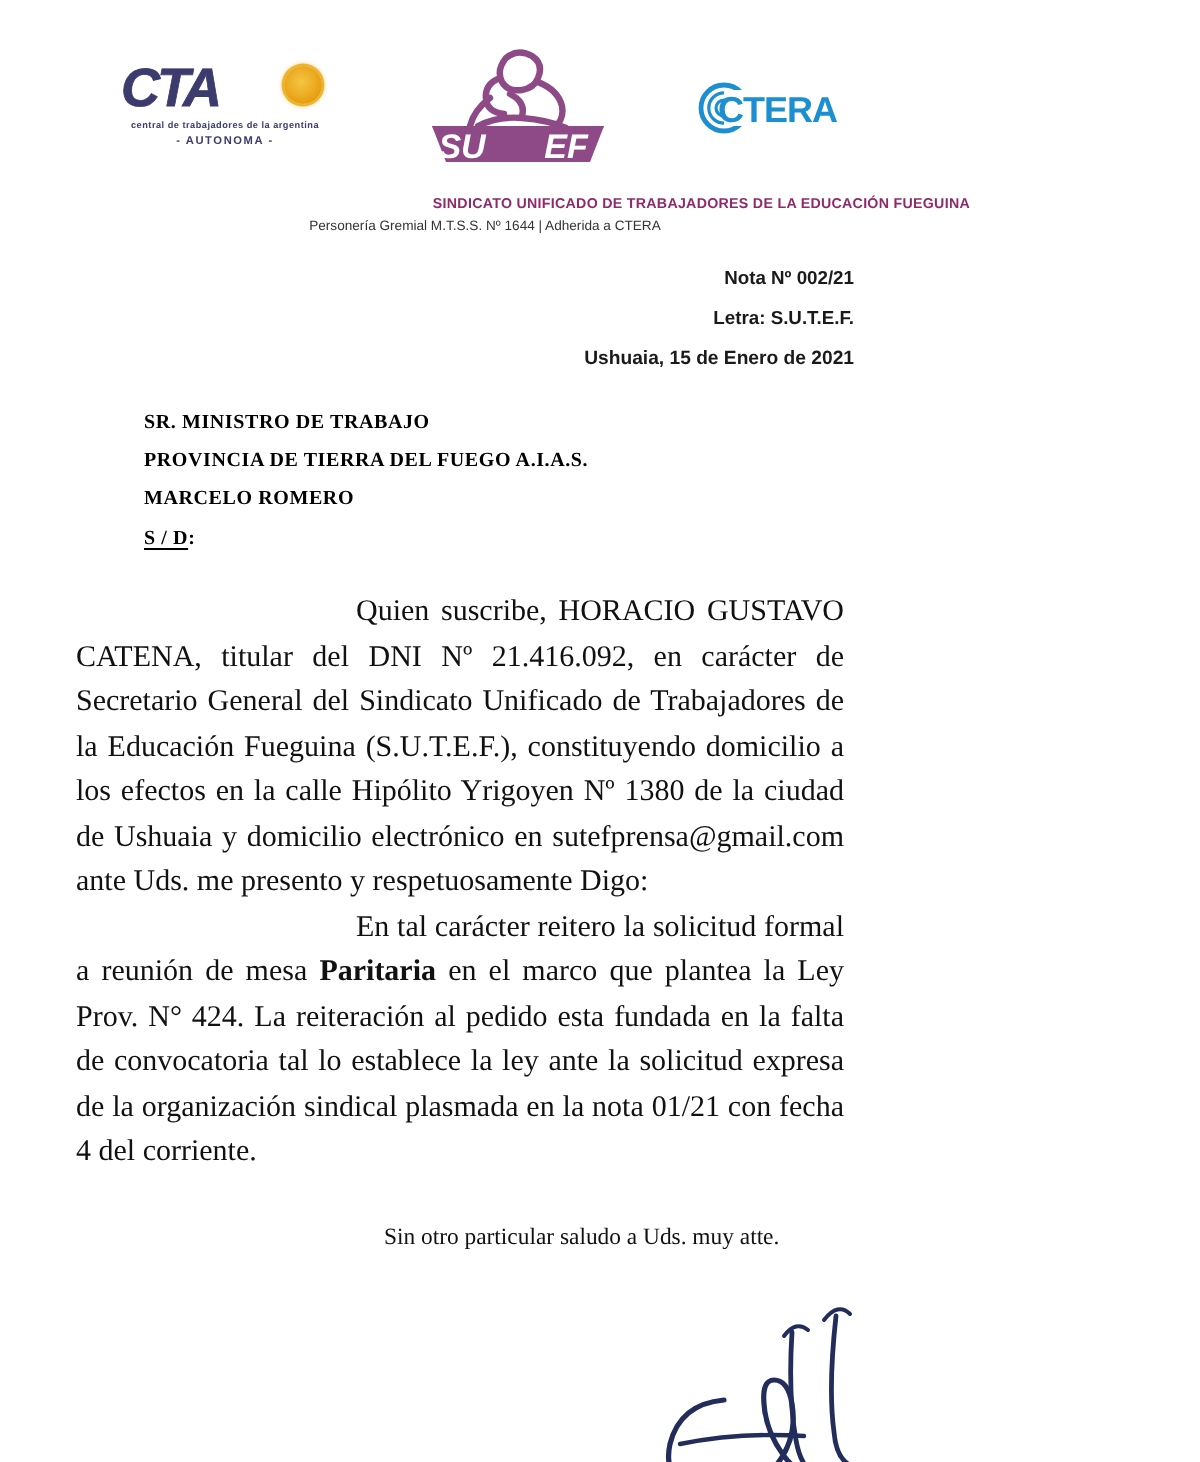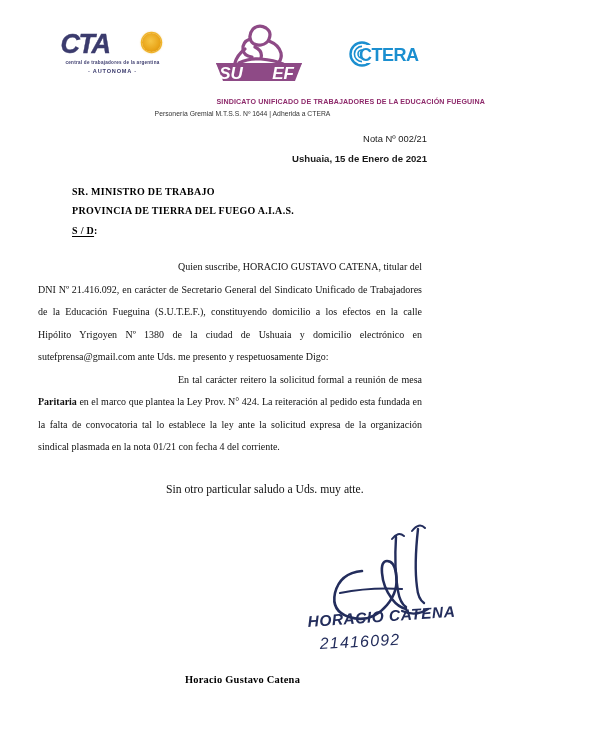--- a/index.html
+++ b/index.html
@@ -163,21 +163,21 @@
 
   
   .ref-block {
     margin-top: 14px;
     padding-right: 58px;
     text-align: right;
     font-family: "Liberation Sans", sans-serif;
   }
   .ref-line {
     font-size: 9.4px;
-    font-weight: normal;
+    font-weight: bold;
     line-height: 1;
     margin-bottom: 11px;
     color: #1a1a1a;
   }
   .ref-line.date {
     font-weight: bold;
     font-size: 9.6px;
   }
 
   
@@ -198,41 +198,41 @@
   .addressee .sd u {
     text-underline-offset: 2px;
   }
 
   
   .body-text {
     margin-top: 16px;
     padding-left: 38px;
     padding-right: 63px;
     font-family: "Liberation Serif", serif;
-    font-size: 10px;
+    font-size: 15px;
     line-height: 22.5px;
     text-align: justify;
     text-justify: inter-word;
     color: #111111;
   }
   .body-text p {
     margin: 0 0 0 0;
     text-indent: 0;
   }
   .body-text p.indent {
     text-indent: 140px;
   }
   .body-text p + p {
     margin-top: 0;
   }
   .body-text b { font-weight: bold; }
 
   .closing {
     margin-top: 20px;
-    padding-left: 26px;
+    padding-left: 52px;
     font-family: "Liberation Serif", serif;
     font-size: 11.7px;
     line-height: 22px;
     text-indent: 140px;
     color: #111111;
   }
 
   
   .signature-area {
     position: relative;
@@ -311,26 +311,28 @@
       </div>
 
     </div>
 
     <div class="lh-line1">SINDICATO UNIFICADO DE TRABAJADORES DE LA EDUCACIÓN FUEGUINA</div>
     <div class="lh-line2">Personería Gremial M.T.S.S. Nº 1644 | Adherida a CTERA</div>
   </div>
 
   <div class="ref-block">
     <div class="ref-line">Nota Nº 002/21</div>
+    <div class="ref-line">Letra: S.U.T.E.F.</div>
     <div class="ref-line date">Ushuaia, 15 de Enero de 2021</div>
   </div>
 
   <div class="addressee">
     <div>SR. MINISTRO DE TRABAJO</div>
     <div>PROVINCIA DE TIERRA DEL FUEGO A.I.A.S.</div>
+    <div>MARCELO ROMERO</div>
     <div class="sd"><u>S /  D</u><span>:</span></div>
   </div>
 
   <div class="body-text">
     <p class="indent">Quien suscribe, HORACIO GUSTAVO CATENA, titular del DNI Nº 21.416.092, en carácter de Secretario General del Sindicato Unificado de Trabajadores de la Educación Fueguina (S.U.T.E.F.), constituyendo domicilio a los efectos en la calle Hipólito Yrigoyen Nº 1380 de la ciudad de Ushuaia y domicilio electrónico en sutefprensa@gmail.com ante Uds. me presento y respetuosamente Digo:</p>
     <p class="indent"><span>En tal carácter reitero la solicitud formal a reunión de mesa </span><b>Paritaria</b><span> en el marco que plantea la Ley Prov. N° 424. La reiteración al pedido esta fundada en la falta de convocatoria tal lo establece la ley ante la solicitud expresa de la organización sindical plasmada en la nota 01/21 con fecha 4 del corriente.</span></p>
   </div>
 
   <div class="closing">Sin otro particular saludo a Uds. muy atte.</div>
 

